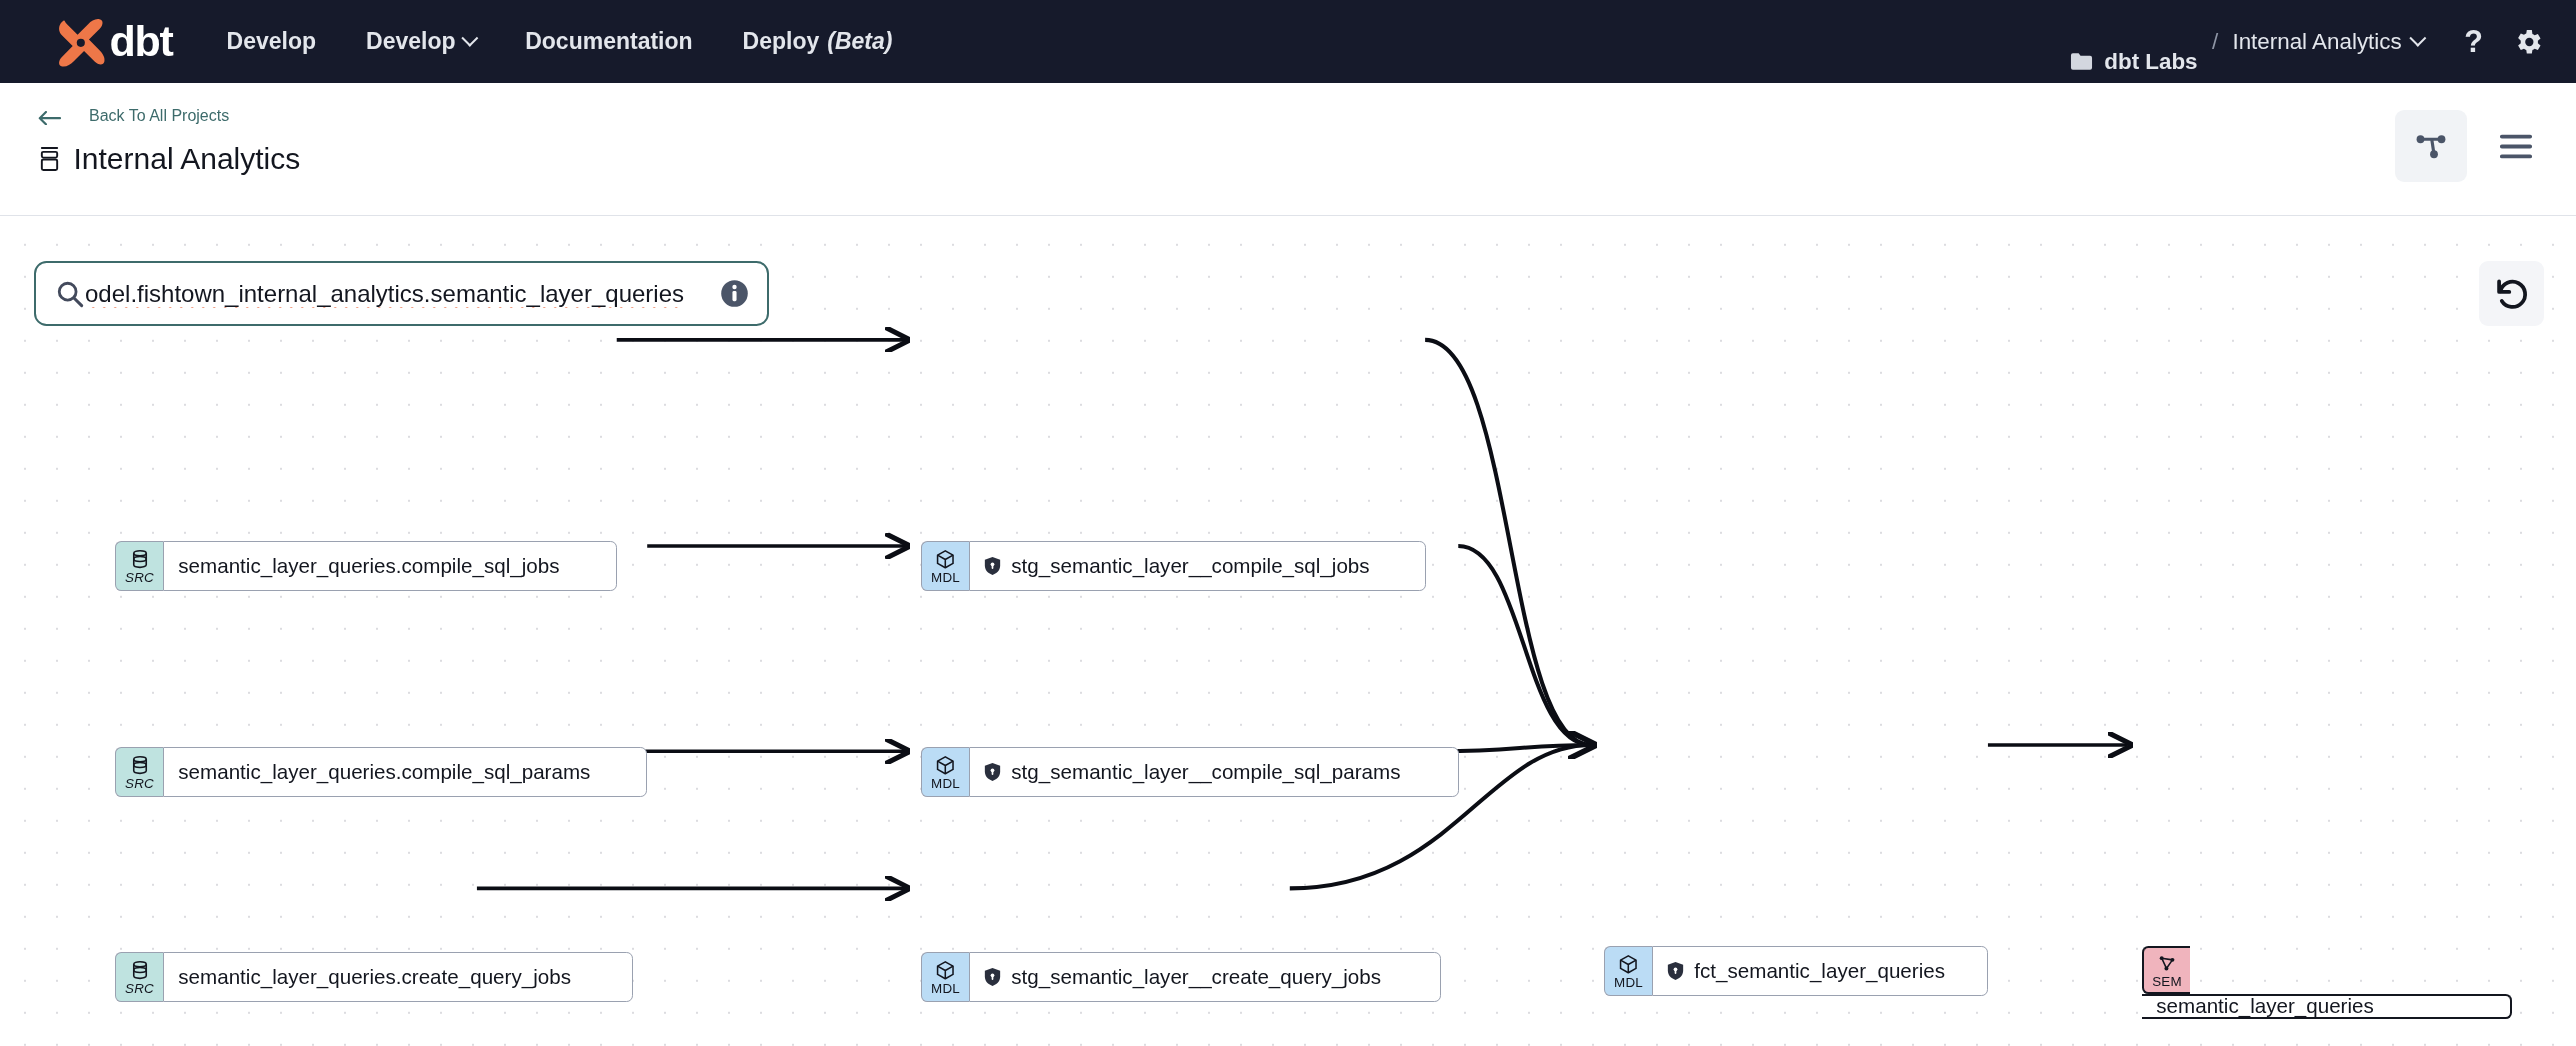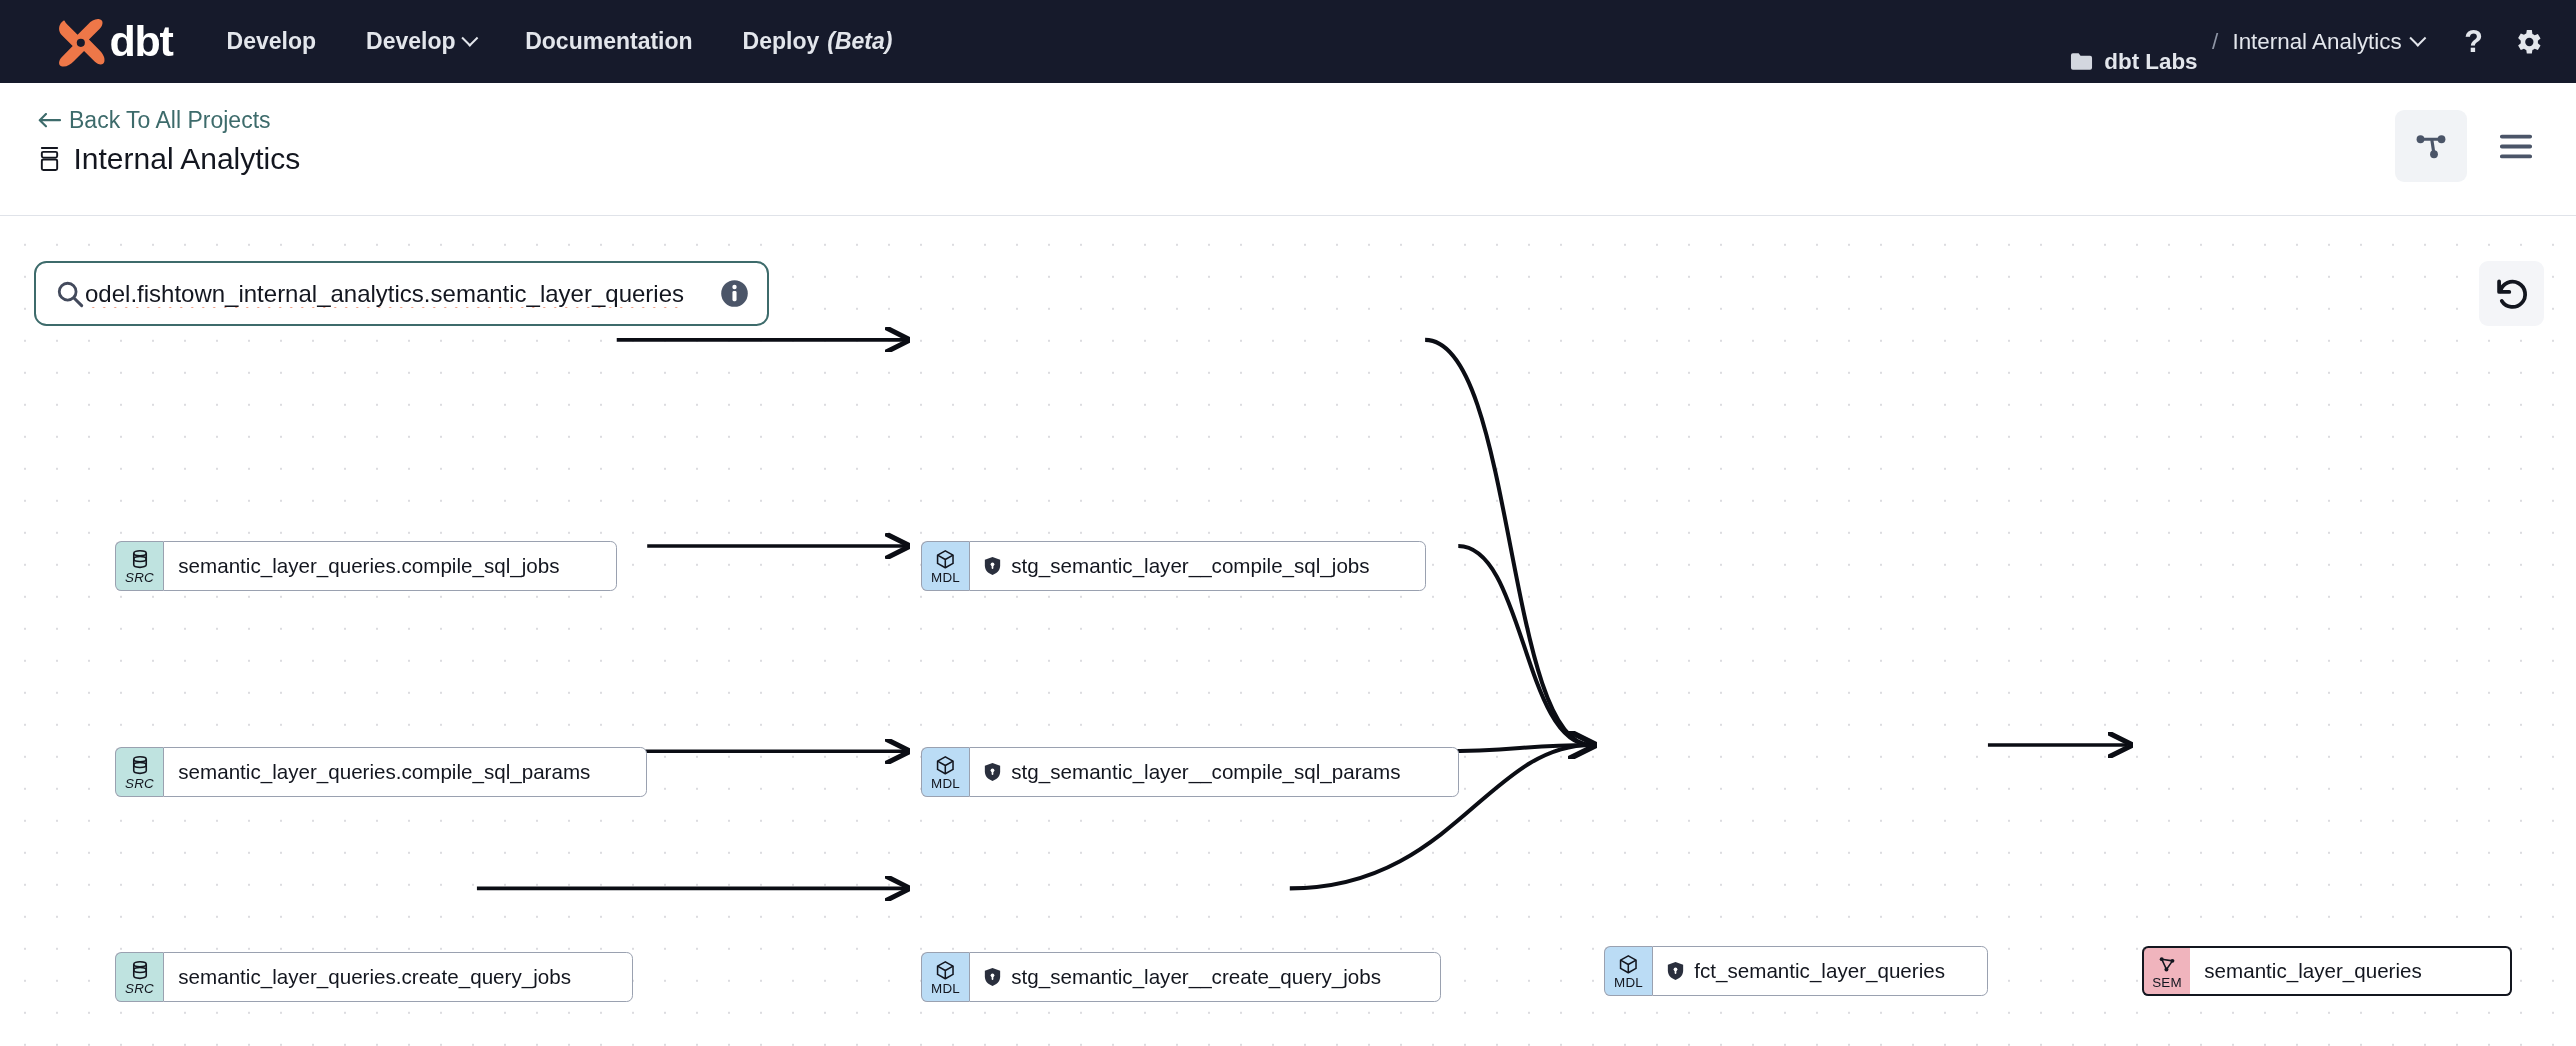--- a/index.html
+++ b/index.html
@@ -94,22 +94,22 @@
     position: absolute;
     left: 0; top: 83px;
     width: 2576px; height: 133px;
     background: #ffffff;
     border-bottom: 1.8px solid #E0E3E9;
   }
   #back-link {
     position: absolute;
     left: 38px; top: 24px;
     color: #3D6B6B;
-    font-size: 23px;
-    display: flex; align-items: center; gap: 8px;
+    font-size: 16px;
+    display: flex; align-items: flex-end; gap: 28px;
     cursor: pointer;
     white-space: nowrap;
   }
   #back-arrow { width: 23px; height: 14.3px; display:block; }
   #project-title-row {
     position: absolute;
     left: 38px; top: 59px;
     display: flex; align-items: center; gap: 12.5px;
   }
   #project-icon { width: 23px; height: 25px; display:block; }
@@ -491,21 +491,21 @@
       <div class="node-body">
         <svg class="shield-icon" viewBox="0 0 20 23">
           <path d="M10 1 L19 4 V11 C19 17 14.5 20.6 10 22 C5.5 20.6 1 17 1 11 V4 Z" fill="#2A2F3D"></path>
           <circle cx="10" cy="9.5" r="2.2" fill="#ffffff"></circle>
           <rect x="9" y="10.5" width="2" height="4.4" rx="1" fill="#ffffff"></rect>
         </svg>
         <span class="node-label">fct_semantic_layer_queries</span>
       </div>
     </div>
 
-    <div class="node selected" style="left:2142px; top:728px; width:370px;">
+    <div class="node selected" style="left:2142px; top:728px; width:370px;flex-direction:column;">
       <div class="node-badge badge-sem">
         <svg width="20.6" height="20.6" viewBox="0 0 24 24">
           <circle cx="5.5" cy="6" r="2.3" fill="#13161F"></circle>
           <circle cx="18" cy="8" r="2.3" fill="#13161F"></circle>
           <circle cx="11" cy="18" r="2.3" fill="#13161F"></circle>
           <path d="M5.5 6 L18 8 L11 18 Z" stroke="#13161F" stroke-width="1.8" fill="none" stroke-linejoin="round"></path>
         </svg>
         <span class="badge-txt">SEM</span>
       </div>
       <div class="node-body">

